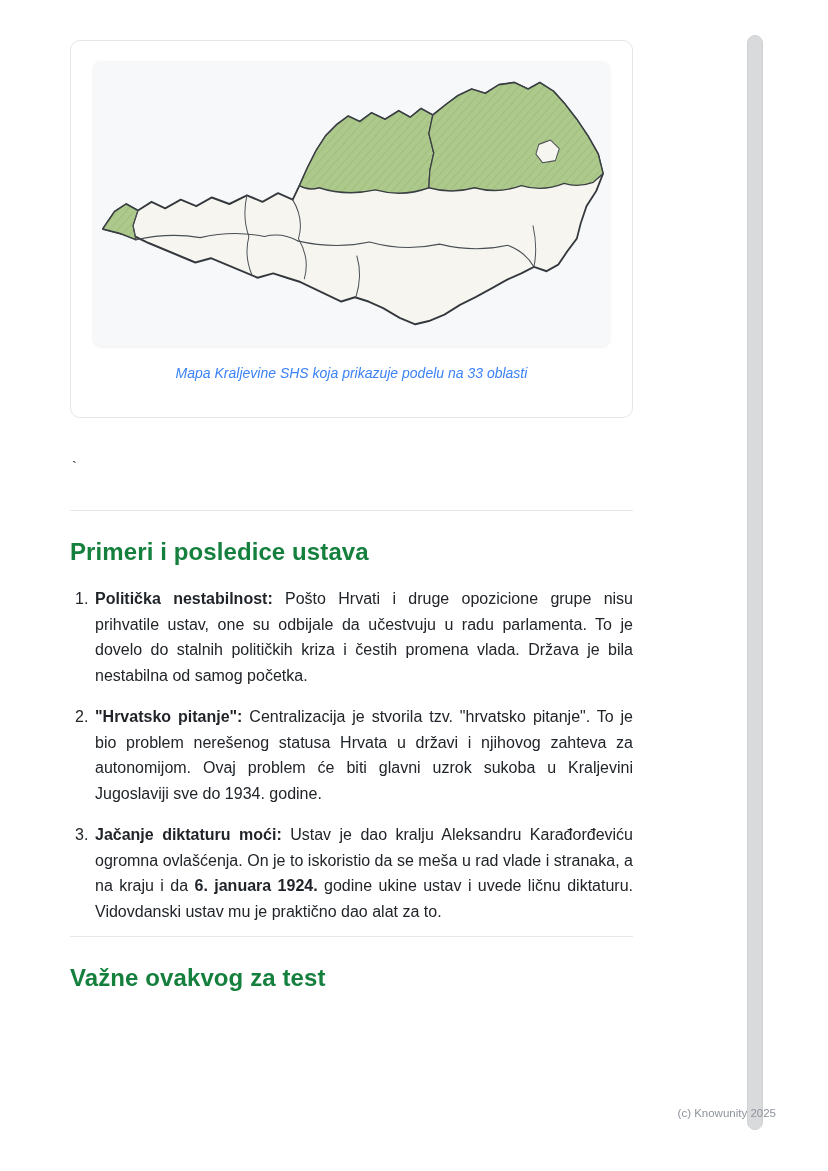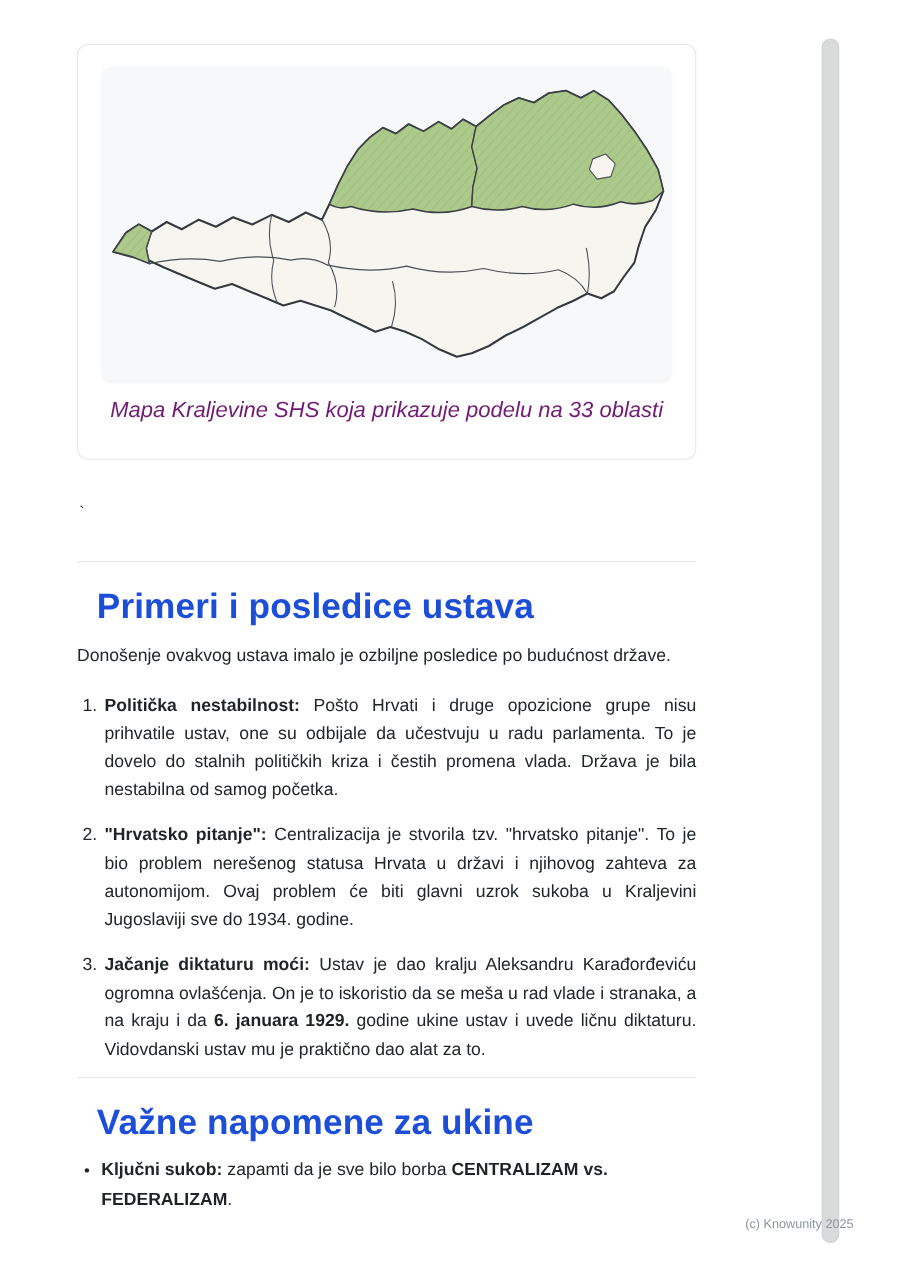--- a/index.html
+++ b/index.html
@@ -35,45 +35,44 @@
   }
   .map-panel svg { display:block; }
   .country-outline { stroke:#33383d; stroke-width:1.8; stroke-linejoin:round; }
   .region-green   { stroke:#3a3f44; stroke-width:1.3; stroke-linejoin:round; }
   .inner-border   { stroke:#4a4f54; stroke-width:1;   fill:none; stroke-linecap:round; }
   .enclave        { stroke:#4a4f54; stroke-width:1;   stroke-linejoin:round; }
   figcaption {
     margin-top:17px;
     text-align:center;
     font-style:italic;
-    color:#701a75;
-    font-size:20px;
+    color:#3b82f6;
+    font-size:14px;
     line-height:21px;
   }
   .stray {
     margin:40px 0 0 2px;
     height:20px;
     font-size:15px;
     color:#212529;
   }
   hr {
     border:none;
     border-top:1px solid #e6e8eb;
     height:0;
   }
   .hr-1 { margin-top:32px; }
   .hr-2 { margin-top:12px; }
   h2 {
     margin-top:26px;
-    font-size:32px;
+    font-size:24px;
     line-height:29px;
     font-weight:700;
-    color:#1d4ed8;
+    color:#15803d;
     letter-spacing:0.1px;
-    margin-left:18px;
   }
   .intro {
     margin-top:19px;
     font-size:16px;
     line-height:24px;
   }
   ol.consequences {
     margin-top:20px;
     list-style:none;
   }
@@ -157,41 +156,35 @@
     </div>
     <figcaption>Mapa Kraljevine SHS koja prikazuje podelu na 33 oblasti</figcaption>
   </figure>
 
   <div class="stray">`</div>
 
   <hr class="hr-1">
 
   <h2>Primeri i posledice ustava</h2>
 
-  <p class="intro">Donošenje ovakvog ustava imalo je ozbiljne posledice po budućnost države.</p>
 
   <ol class="consequences">
     <li>
       <span class="li-num">1.</span><strong>Politička nestabilnost:</strong><span> Pošto Hrvati i druge opozicione grupe nisu prihvatile ustav, one su odbijale da učestvuju u radu parlamenta. To je dovelo do stalnih političkih kriza i čestih promena vlada. Država je bila nestabilna od samog početka.</span>
     </li>
     <li>
       <span class="li-num">2.</span><strong>"Hrvatsko pitanje":</strong><span> Centralizacija je stvorila tzv. "hrvatsko pitanje". To je bio problem nerešenog statusa Hrvata u državi i njihovog zahteva za autonomijom. Ovaj problem će biti glavni uzrok sukoba u Kraljevini Jugoslaviji sve do 1934. godine.</span>
     </li>
     <li>
-      <span class="li-num">3.</span><strong>Jačanje diktaturu moći:</strong><span> Ustav je dao kralju Aleksandru Karađorđeviću ogromna ovlašćenja. On je to iskoristio da se meša u rad vlade i stranaka, a na kraju i da </span><strong>6. januara 1929.</strong><span> godine ukine ustav i uvede ličnu diktaturu. Vidovdanski ustav mu je praktično dao alat za to.</span>
+      <span class="li-num">3.</span><strong>Jačanje diktaturu moći:</strong><span> Ustav je dao kralju Aleksandru Karađorđeviću ogromna ovlašćenja. On je to iskoristio da se meša u rad vlade i stranaka, a na kraju i da </span><strong>6. januara 1924.</strong><span> godine ukine ustav i uvede ličnu diktaturu. Vidovdanski ustav mu je praktično dao alat za to.</span>
     </li>
   </ol>
 
   <hr class="hr-2">
 
-  <h2>Važne napomene za ukine</h2>
+  <h2>Važne ovakvog za test</h2>
 
-  <ul class="notes">
-    <li>
-      <strong>Ključni sukob:</strong><span> zapamti da je sve bilo borba </span><strong>CENTRALIZAM vs. FEDERALIZAM</strong><span>.</span>
-    </li>
-  </ul>
 
 </div>
 
 <div class="footer-copyright">(c) Knowunity 2025</div>
 
 <div class="scrollbar-thumb"></div>
 
 </body></html>

